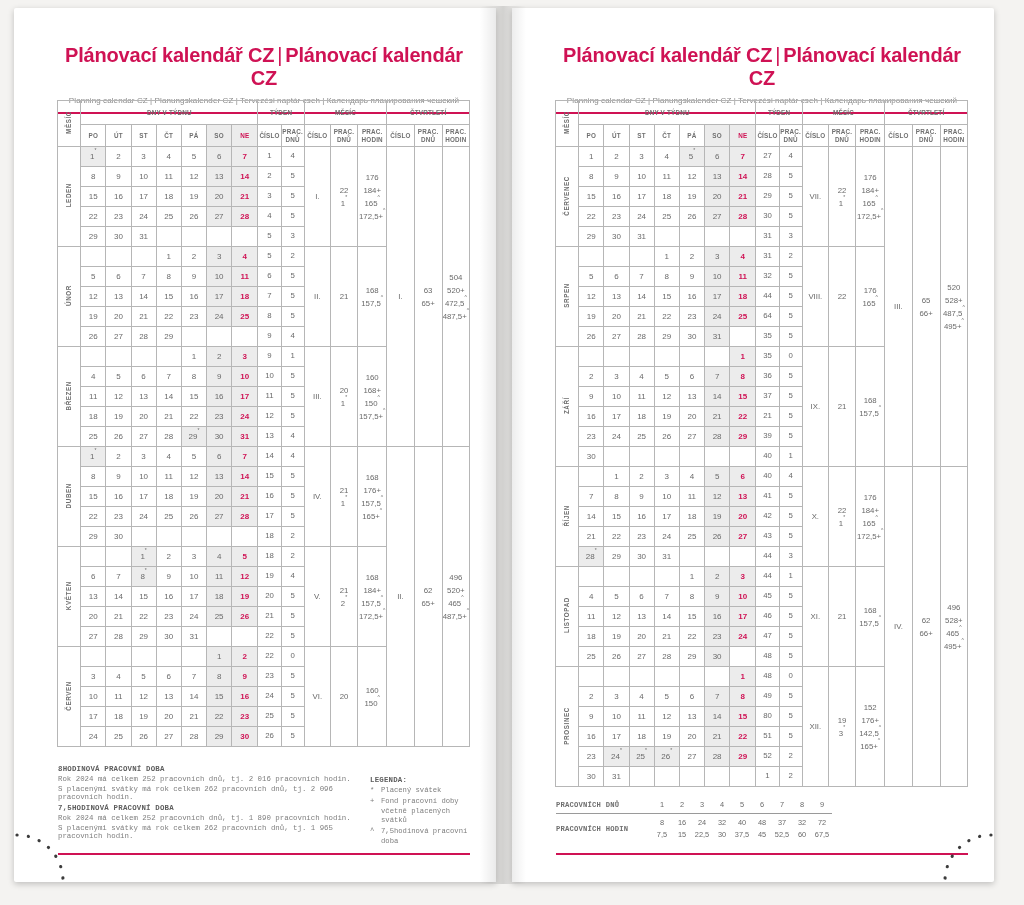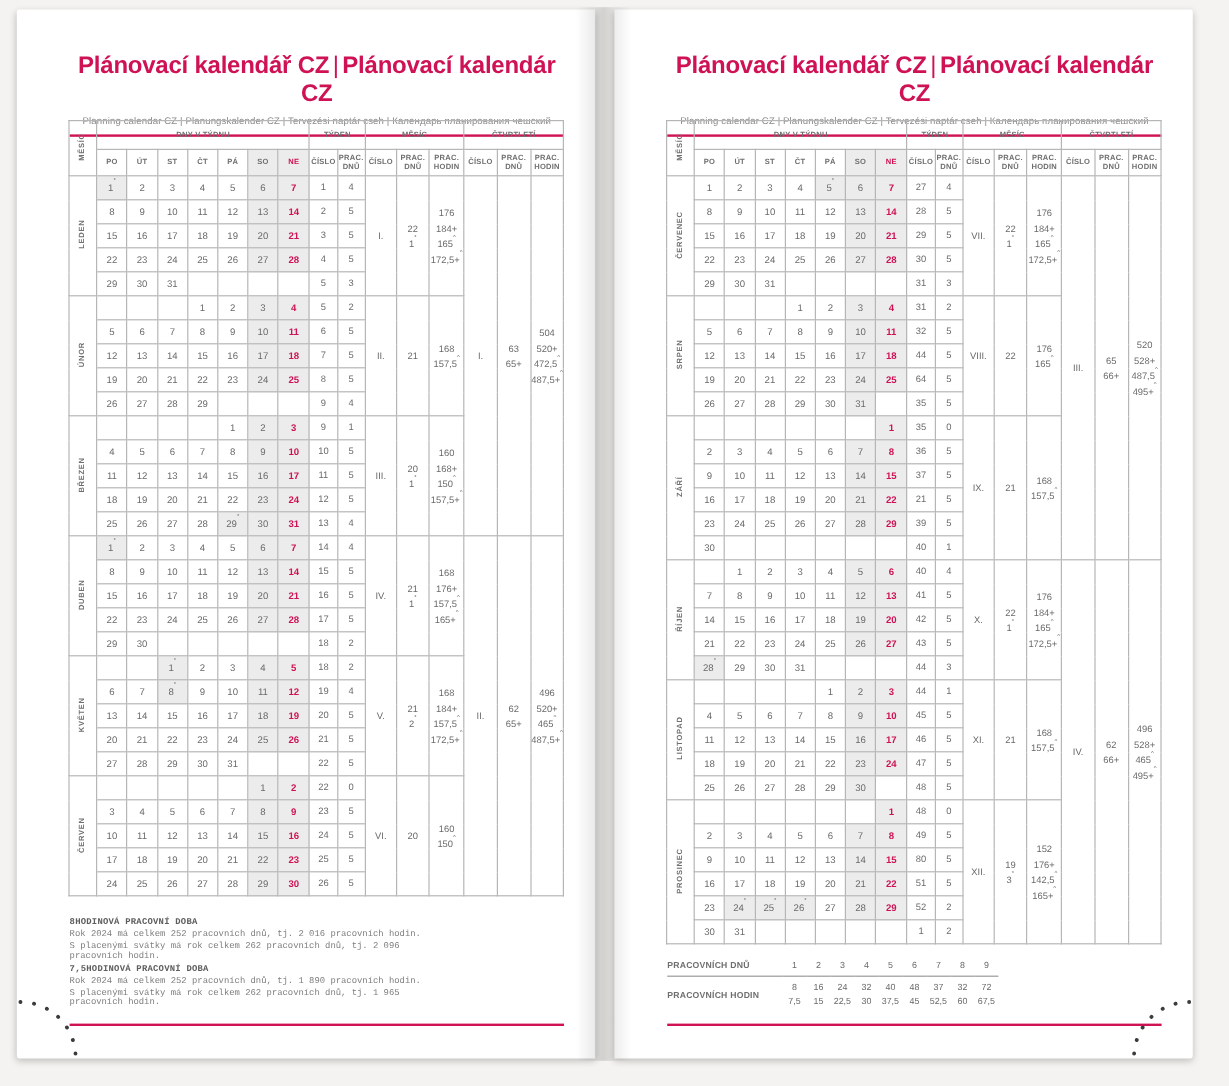--- a/index.html
+++ b/index.html
@@ -64,21 +64,21 @@
   .ft-h{font-size:7.4px;font-weight:bold;color:#5d5d5d;letter-spacing:.2px;margin-top:3px;}
   .ft-l{font-size:7.4px;color:#7d7d7d;margin-top:2px;}
   .legend{margin-left:12px;width:100px;padding-top:11px;}
   .lg-row{display:flex;font-size:7.2px;color:#7d7d7d;margin-top:2px;}
   .lg-sym{width:11px;flex:0 0 11px;}
   .lg-txt{flex:1;line-height:1.3;}
   
   .footer-right{position:absolute;top:790px;left:44px;width:412px;}
   table.mini{border-collapse:collapse;}
   .mini td{font-size:7.4px;color:var(--txt);text-align:center;width:20px;padding:2px 0;}
-  .mini td.lbl{width:96px;text-align:left;font-weight:bold;color:#6f6f6f;font-size:7.2px;letter-spacing:.2px;}
+  .mini td.lbl{width:96px;text-align:left;font-weight:bold;color:#6f6f6f;font-size:7.2px;letter-spacing:.2px;font-family:Liberation Mono, monospace;}
   .mini tr.r1 td{border-bottom:1px solid #9a9a9a;padding-bottom:4px;}
   .mini tr.r2 td{padding-top:4px;padding-bottom:1px;}
   
   .perf{position:absolute;bottom:0;}
   .perf.pl{left:0;}
   .perf.pr{right:0;transform:scaleX(-1);}
 </style>
 </head>
 <body>
 
@@ -501,20 +501,35 @@
         </tbody>
       </table>
     <div class="footer-left">
       <div class="ft-block">
         <div class="ft-h">8HODINOVÁ PRACOVNÍ DOBA</div>
         <div class="ft-l">Rok 2024 má celkem 252 pracovních dnů, tj. 2 016 pracovních hodin.</div>
         <div class="ft-l">S placenými svátky má rok celkem 262 pracovních dnů, tj. 2 096 pracovních hodin.</div>
         <div class="ft-h">7,5HODINOVÁ PRACOVNÍ DOBA</div>
         <div class="ft-l">Rok 2024 má celkem 252 pracovních dnů, tj. 1 890 pracovních hodin.</div>
         <div class="ft-l">S placenými svátky má rok celkem 262 pracovních dnů, tj. 1 965 pracovních hodin.</div>
+      </div>
+      <div class="legend">
+        <div class="ft-h">LEGENDA:</div>
+        <div class="lg-row">
+          <span class="lg-sym">*</span>
+          <span class="lg-txt">Placený svátek</span>
+        </div>
+        <div class="lg-row">
+          <span class="lg-sym">+</span>
+          <span class="lg-txt">Fond pracovní doby včetně placených svátků</span>
+        </div>
+        <div class="lg-row">
+          <span class="lg-sym">^</span>
+          <span class="lg-txt">7,5hodinová pracovní doba</span>
+        </div>
       </div>
     </div>
     <div class="rule bottom"></div>
     <svg class="perf pl" width="70" height="70" viewBox="0 0 70 70">
       <path d="M 3 23 A 46 46 0 0 1 49 69" fill="none" stroke="#3c3c3c" stroke-width="3.2" stroke-linecap="round" stroke-dasharray="0.1 11.4"></path>
     </svg>
   </div>
 
   <div class="page right">
     <div class="page-header">

